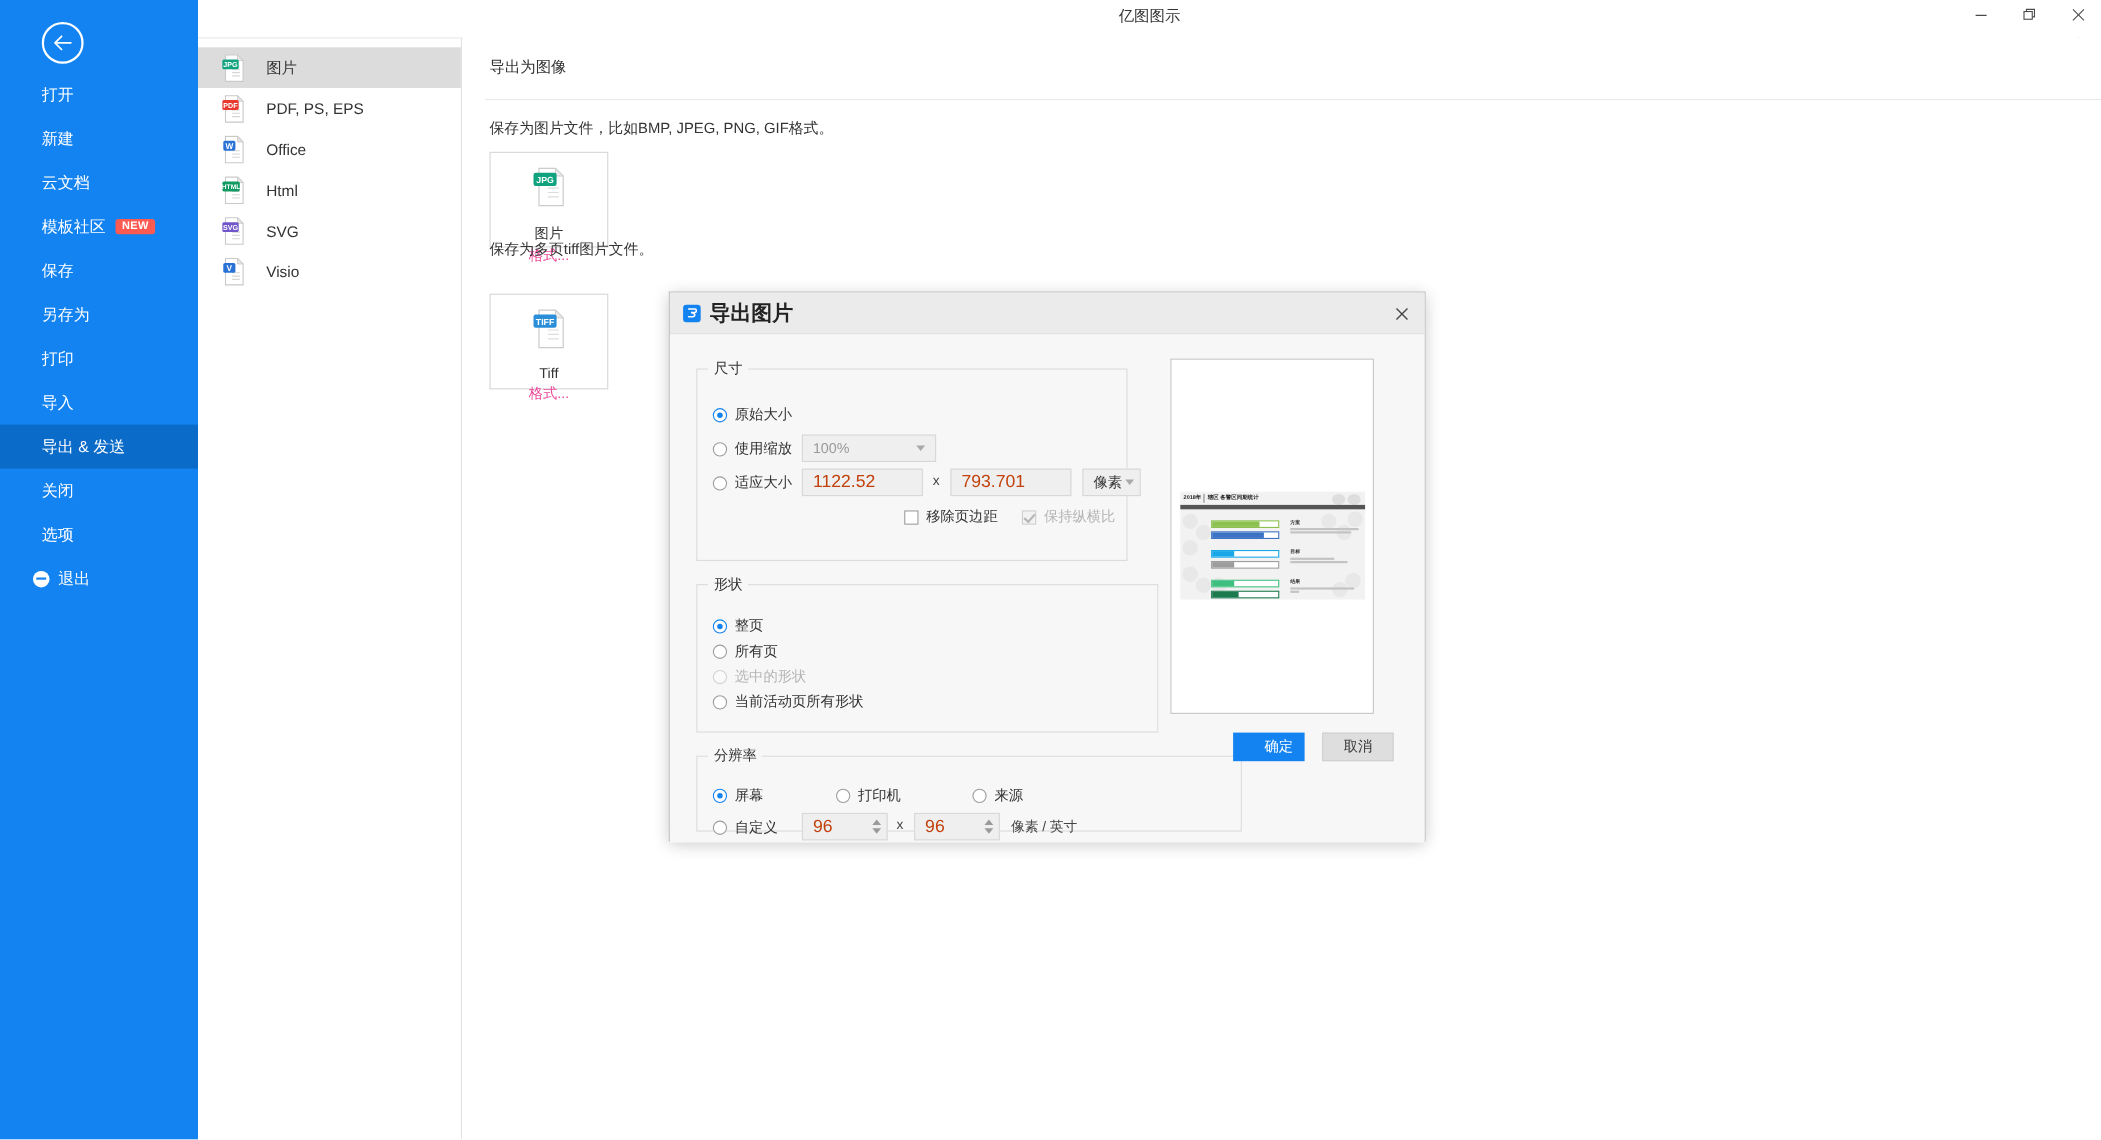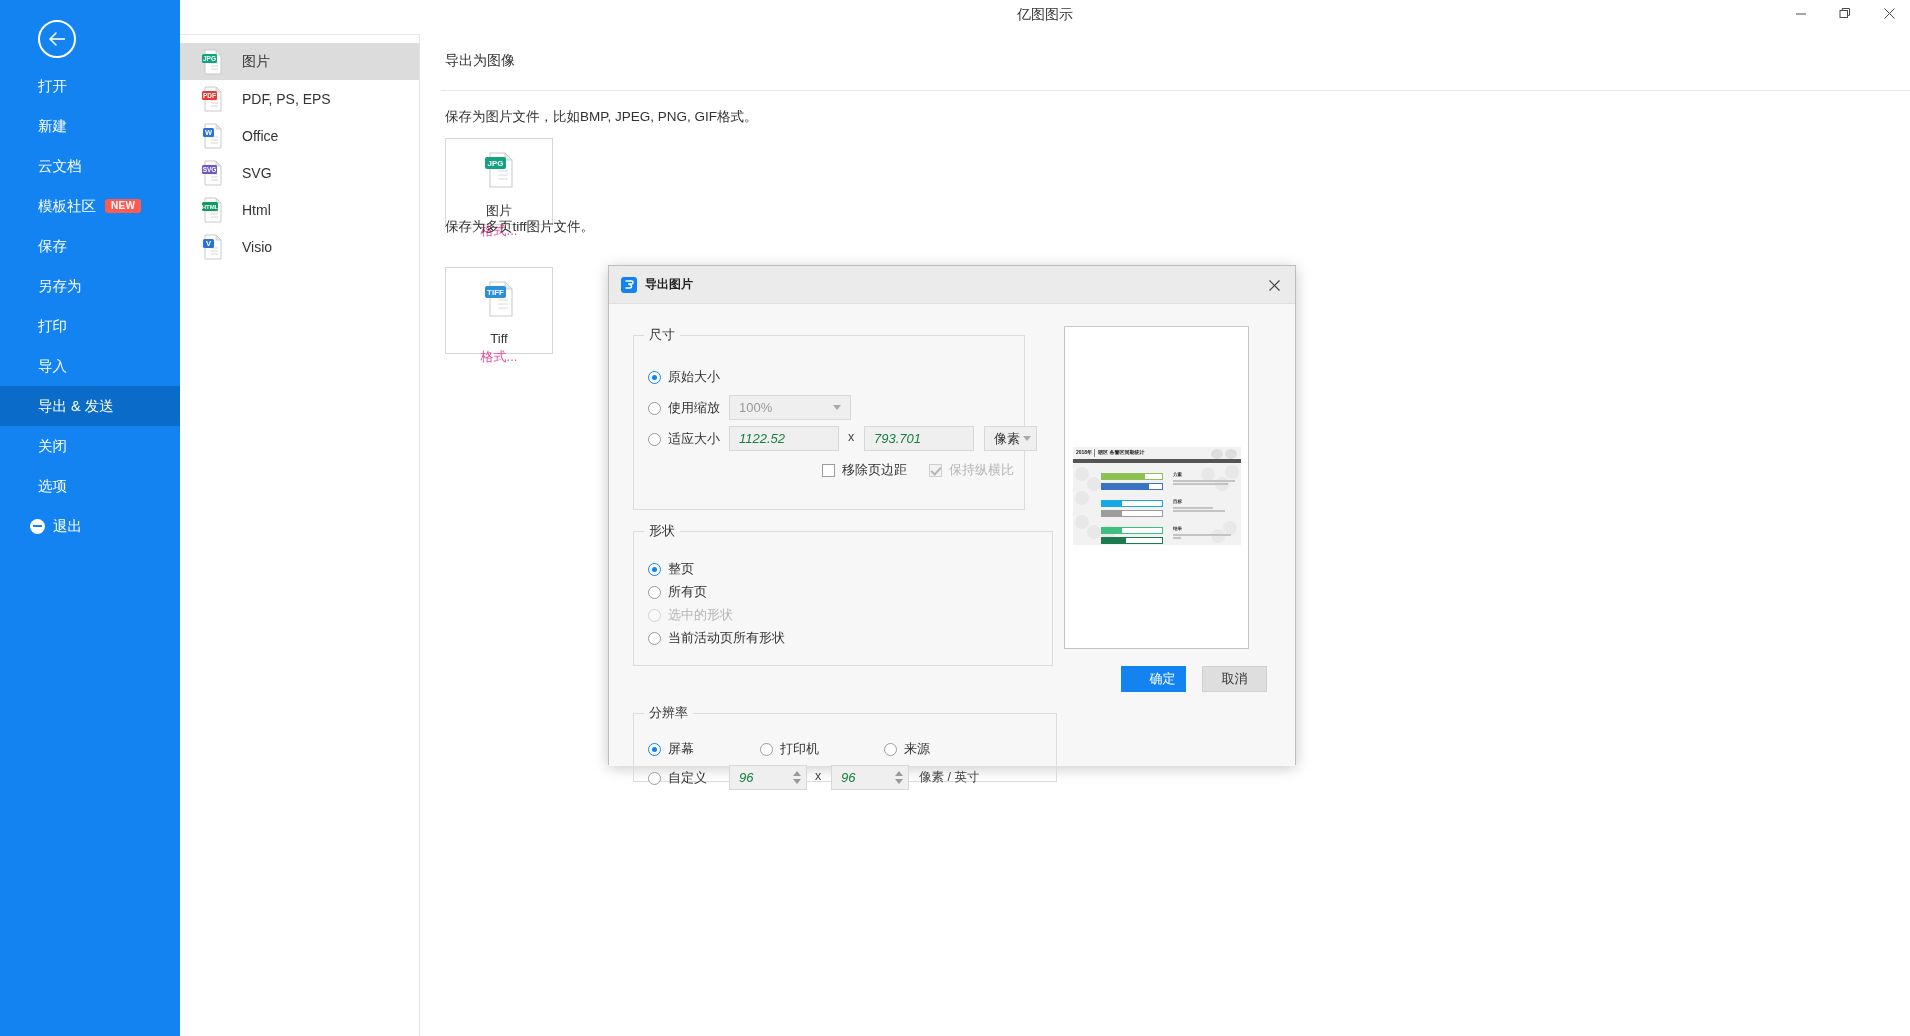--- a/index.html
+++ b/index.html
@@ -106,21 +106,21 @@
   .dlg-head {
     position:relative; height:38px; background:#ebebeb;
     display:flex; align-items:center; padding-left:12px;
     border-bottom:1px solid #e0e0e0;
   }
   .dlg-icon {
     width:16px; height:16px; background:#1283f0; border-radius:3px;
     display:flex; align-items:center; justify-content:center; margin-right:8px;
     color:#fff; font-size:11px; font-weight:bold; line-height:1;
   }
-  .dlg-title { font-size:12px; font-weight:bold; color:#222; }
+  .dlg-title { font-size:19px; font-weight:bold; color:#222; }
   .dlg-close {
     position:absolute; right:0; top:0; width:42px; height:38px;
     display:flex; align-items:center; justify-content:center; cursor:pointer; color:#444;
   }
   .dlg-body { position:relative; width:100%; height:462px; background:#f7f7f7; }
 
   fieldset.grp {
     position:absolute; margin:0; padding:0;
     border:1px solid #dcdcdc; background:transparent;
   }
@@ -136,21 +136,21 @@
   .rad.on::after {
     content:""; position:absolute; left:3px; top:3px; width:5px; height:5px;
     border-radius:50%; background:#1283f0;
   }
   .rad.dis { border-color:#d2d2d2; background:#fafafa; }
   .rlabel { font-size:13px; color:#333; margin-left:7px; white-space:nowrap; }
   .rlabel.dis { color:#b5b5b5; }
 
   .txtbox {
     height:25px; border:1px solid #d8d8d8; background:#efefef;
-    font-size:13px; color:#15803d; display:flex; align-items:center; padding-left:9px;font-style:italic;
+    font-size:16px; color:#c2410c; display:flex; align-items:center; padding-left:9px;
   }
   .selbox {
     height:25px; border:1px solid #d8d8d8; background:#efefef;
     font-size:13px; color:#999; display:flex; align-items:center;
     padding-left:9px; justify-content:space-between;
   }
   .caret { width:0;height:0;border-left:4px solid transparent;border-right:4px solid transparent;
            border-top:5px solid #a9a9a9; margin-right:9px; }
   .spin { width:14px; height:23px; display:flex; flex-direction:column;
           justify-content:center; align-items:center; gap:3px; margin-right:2px; }
@@ -330,40 +330,40 @@
     </div>
 
     <div class="fmt-item">
       <span class="filegl">
         <svg width="22" height="26" viewBox="0 0 22 26">
           <path d="M3 1 H14 L19 6 V25 H3 Z" fill="#fff" stroke="#c9c9c9" stroke-width="1"></path>
           <path d="M14 1 L19 6 H14 Z" fill="#e6e6e6" stroke="#c9c9c9" stroke-width="0.8"></path>
           <line x1="9" y1="14" x2="16" y2="14" stroke="#d5d5d5" stroke-width="1"></line>
           <line x1="9" y1="17" x2="16" y2="17" stroke="#d5d5d5" stroke-width="1"></line>
           <line x1="9" y1="20" x2="16" y2="20" stroke="#d5d5d5" stroke-width="1"></line>
-          <rect x="0" y="5" width="15" height="9" rx="1.5" fill="#7056c9"></rect>
-          <text x="7.5" y="12" font-size="6.5" font-family="Liberation Sans, sans-serif" font-weight="bold" fill="#fff" text-anchor="middle">SVG</text>
-        </svg>
-      </span>
-      <span class="label">SVG</span>
+          <rect x="0" y="5" width="16" height="9" rx="1.5" fill="#119a62"></rect>
+          <text x="8" y="12" font-size="6" font-family="Liberation Sans, sans-serif" font-weight="bold" fill="#fff" text-anchor="middle">HTML</text>
+        </svg>
+      </span>
+      <span class="label">Html</span>
     </div>
 
     <div class="fmt-item">
       <span class="filegl">
         <svg width="22" height="26" viewBox="0 0 22 26">
           <path d="M3 1 H14 L19 6 V25 H3 Z" fill="#fff" stroke="#c9c9c9" stroke-width="1"></path>
           <path d="M14 1 L19 6 H14 Z" fill="#e6e6e6" stroke="#c9c9c9" stroke-width="0.8"></path>
           <line x1="9" y1="14" x2="16" y2="14" stroke="#d5d5d5" stroke-width="1"></line>
           <line x1="9" y1="17" x2="16" y2="17" stroke="#d5d5d5" stroke-width="1"></line>
           <line x1="9" y1="20" x2="16" y2="20" stroke="#d5d5d5" stroke-width="1"></line>
-          <rect x="0" y="5" width="16" height="9" rx="1.5" fill="#119a62"></rect>
-          <text x="8" y="12" font-size="6" font-family="Liberation Sans, sans-serif" font-weight="bold" fill="#fff" text-anchor="middle">HTML</text>
-        </svg>
-      </span>
-      <span class="label">Html</span>
+          <rect x="0" y="5" width="15" height="9" rx="1.5" fill="#7056c9"></rect>
+          <text x="7.5" y="12" font-size="6.5" font-family="Liberation Sans, sans-serif" font-weight="bold" fill="#fff" text-anchor="middle">SVG</text>
+        </svg>
+      </span>
+      <span class="label">SVG</span>
     </div>
 
     <div class="fmt-item">
       <span class="filegl">
         <svg width="22" height="26" viewBox="0 0 22 26">
           <path d="M3 1 H14 L19 6 V25 H3 Z" fill="#fff" stroke="#c9c9c9" stroke-width="1"></path>
           <path d="M14 1 L19 6 H14 Z" fill="#e6e6e6" stroke="#c9c9c9" stroke-width="0.8"></path>
           <line x1="9" y1="14" x2="16" y2="14" stroke="#d5d5d5" stroke-width="1"></line>
           <line x1="9" y1="17" x2="16" y2="17" stroke="#d5d5d5" stroke-width="1"></line>
           <line x1="9" y1="20" x2="16" y2="20" stroke="#d5d5d5" stroke-width="1"></line>
@@ -491,21 +491,21 @@
         <div class="radio-row" style="position:absolute; left:14px; top:66px;">
           <span class="rad dis"></span>
           <span class="rlabel dis">选中的形状</span>
         </div>
         <div class="radio-row" style="position:absolute; left:14px; top:89px;">
           <span class="rad"></span>
           <span class="rlabel">当前活动页所有形状</span>
         </div>
       </fieldset>
 
-      <fieldset class="grp" style="left:24px; top:374px; width:424px; height:78px;margin-top:26px;">
+      <fieldset class="grp" style="left:24px; top:374px; width:496px; height:78px;">
         <legend>分辨率</legend>
 
         <div class="radio-row" style="position:absolute; left:14px; top:18px;">
           <span class="rad on"></span>
           <span class="rlabel">屏幕</span>
         </div>
         <div class="radio-row" style="position:absolute; left:126px; top:18px;">
           <span class="rad"></span>
           <span class="rlabel">打印机</span>
         </div>

